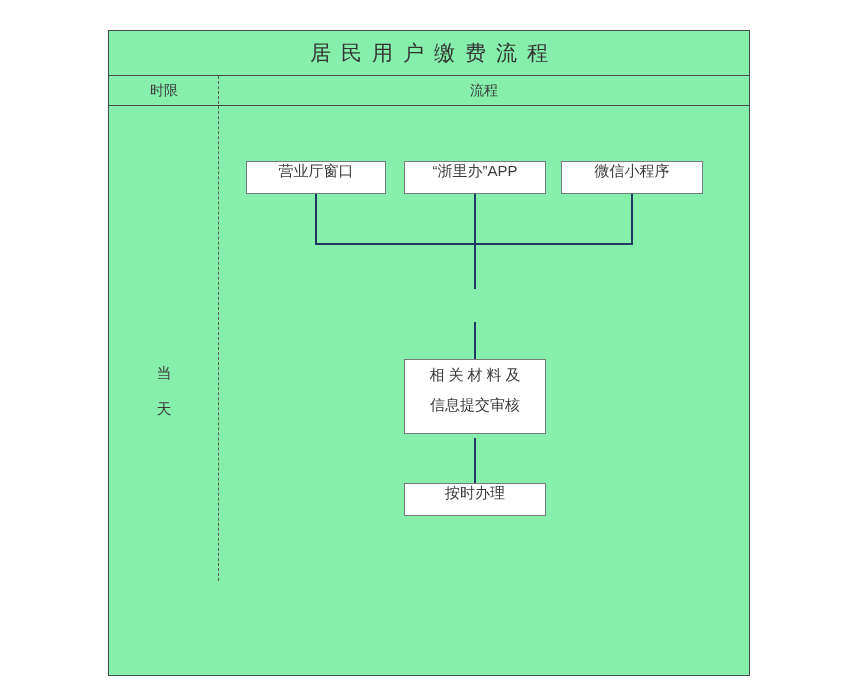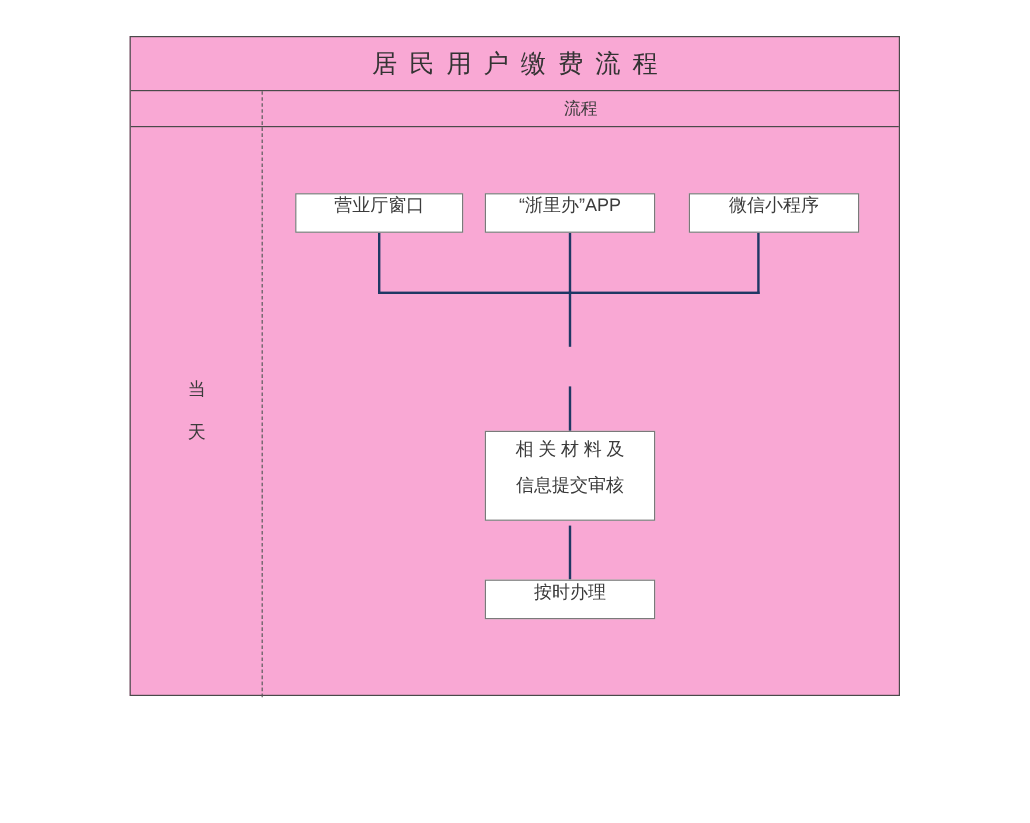--- a/index.html
+++ b/index.html
@@ -15,24 +15,24 @@
     color: #3b3b3b;
     overflow: hidden;
   }
 
   
   .flow-table {
     position: absolute;
     left: 108px;
     top: 30px;
     width: 642px;
-    height: 550px;
+    height: 646px;
     border: 1px solid #4a4a4a;
     box-sizing: border-box;
-    background: #f9a8d4;
+    background: #86efac;
   }
 
   .title-row {
     position: absolute;
     left: 0;
     top: 0;
     width: 100%;
     height: 45px;
     border-bottom: 1px solid #4a4a4a;
     box-sizing: border-box;
@@ -138,21 +138,21 @@
     justify-content: flex-start;
     color: #3b3b3b;
     font-size: 15px;
     white-space: nowrap;
     z-index: 3;
   }
   .node .line1, .node .line2 { display: block; }
 
   .node-channel-1 { left: 27px;  top: 55px;  width: 140px; height: 33px; }
   .node-channel-2 { left: 185px; top: 55px;  width: 142px; height: 33px; }
-  .node-channel-3 { left: 355px; top: 55px;  width: 142px; height: 33px; }
+  .node-channel-3 { left: 342px; top: 55px;  width: 142px; height: 33px; }
 
   .node-accept    { left: 185px; top: 183px; width: 142px; height: 33px; }
   .node-submit    { left: 185px; top: 253px; width: 142px; height: 75px; }
   .node-submit .line1 { letter-spacing: 4px; text-indent: 4px; line-height: 30px; }
   .node-submit .line2 { line-height: 30px; }
   .node-handle    { left: 185px; top: 377px; width: 142px; height: 33px; }
 
   
   .conn {
     position: absolute;
@@ -178,20 +178,21 @@
 </head>
 <body>
 
 <div class="flow-table">
 
   <div class="title-row">
     <div class="title-text">居民用户缴费流程</div>
   </div>
 
   <div class="header-row">
+    <div class="header-limit">时限</div>
     <div class="header-flow">流程</div>
   </div>
 
   <div class="col-divider"></div>
 
   <div class="body-row">
 
     <div class="limit-cell">
       <span class="ch">当</span>
       <span class="ch">天</span>

